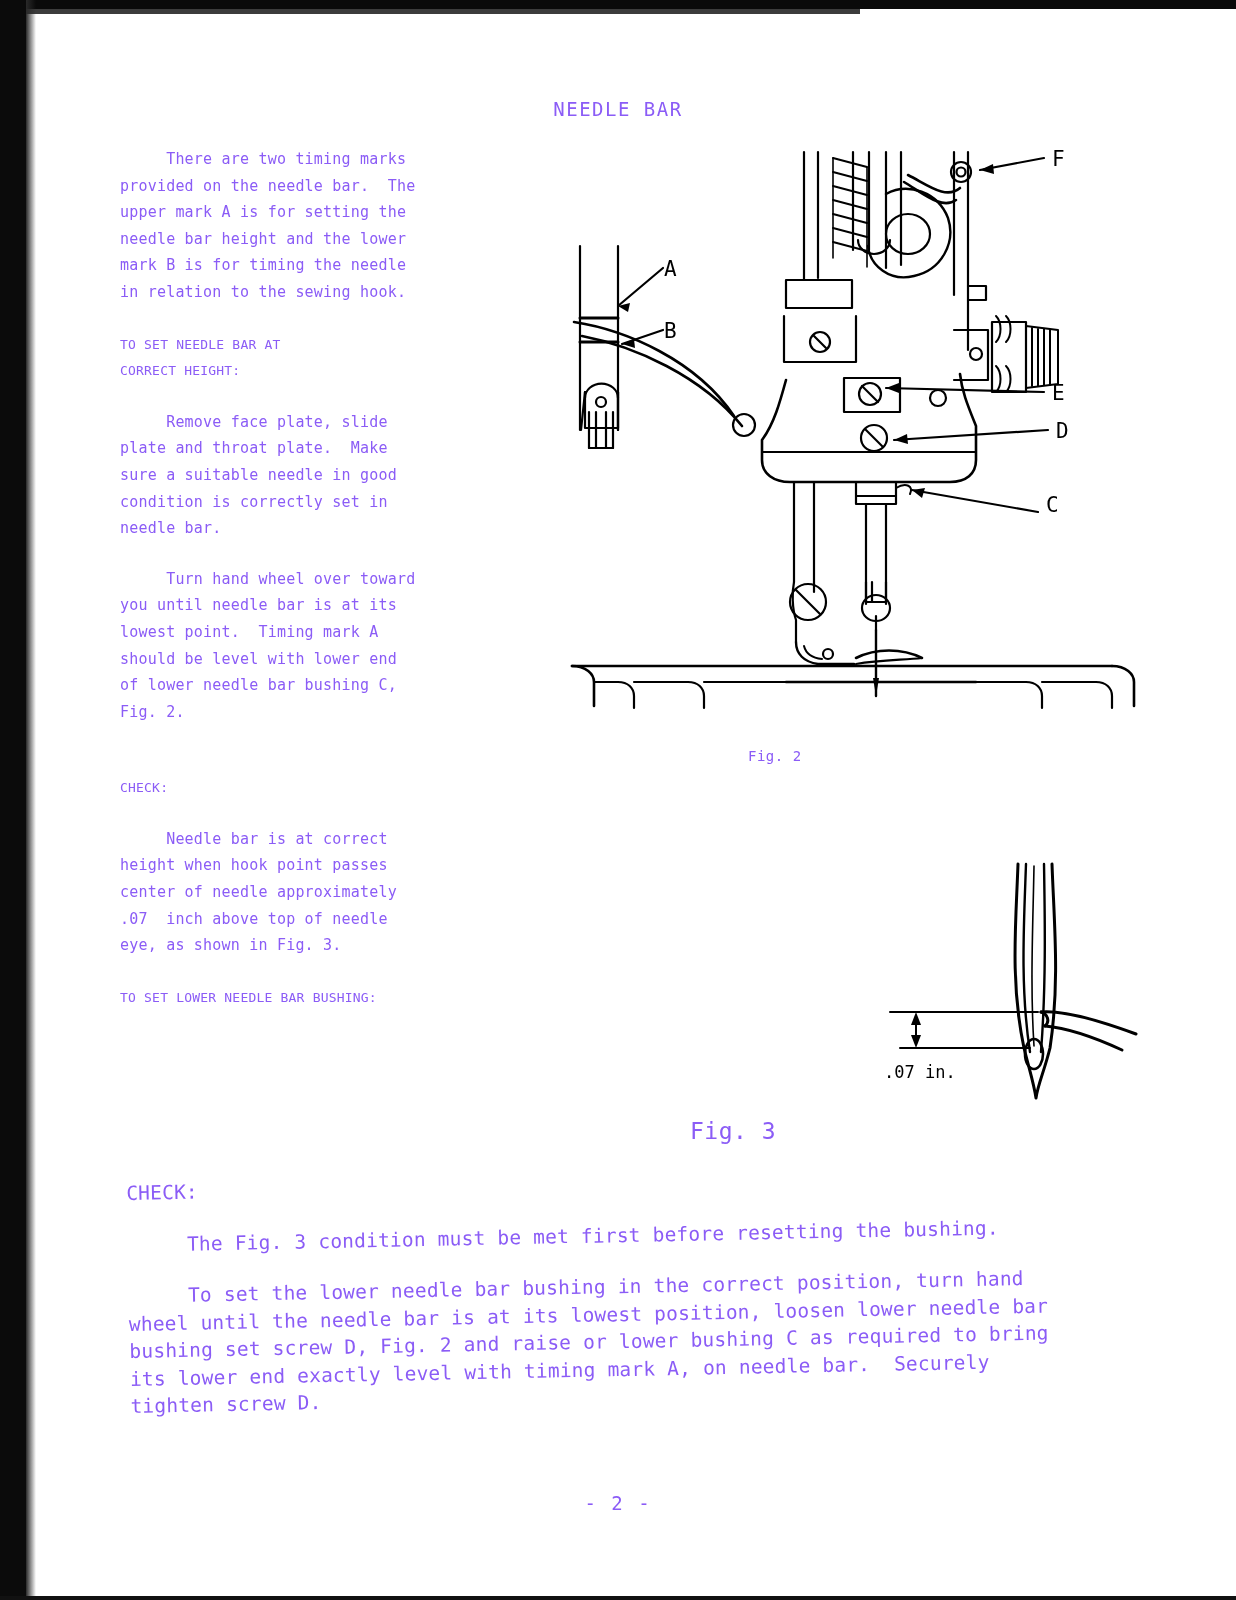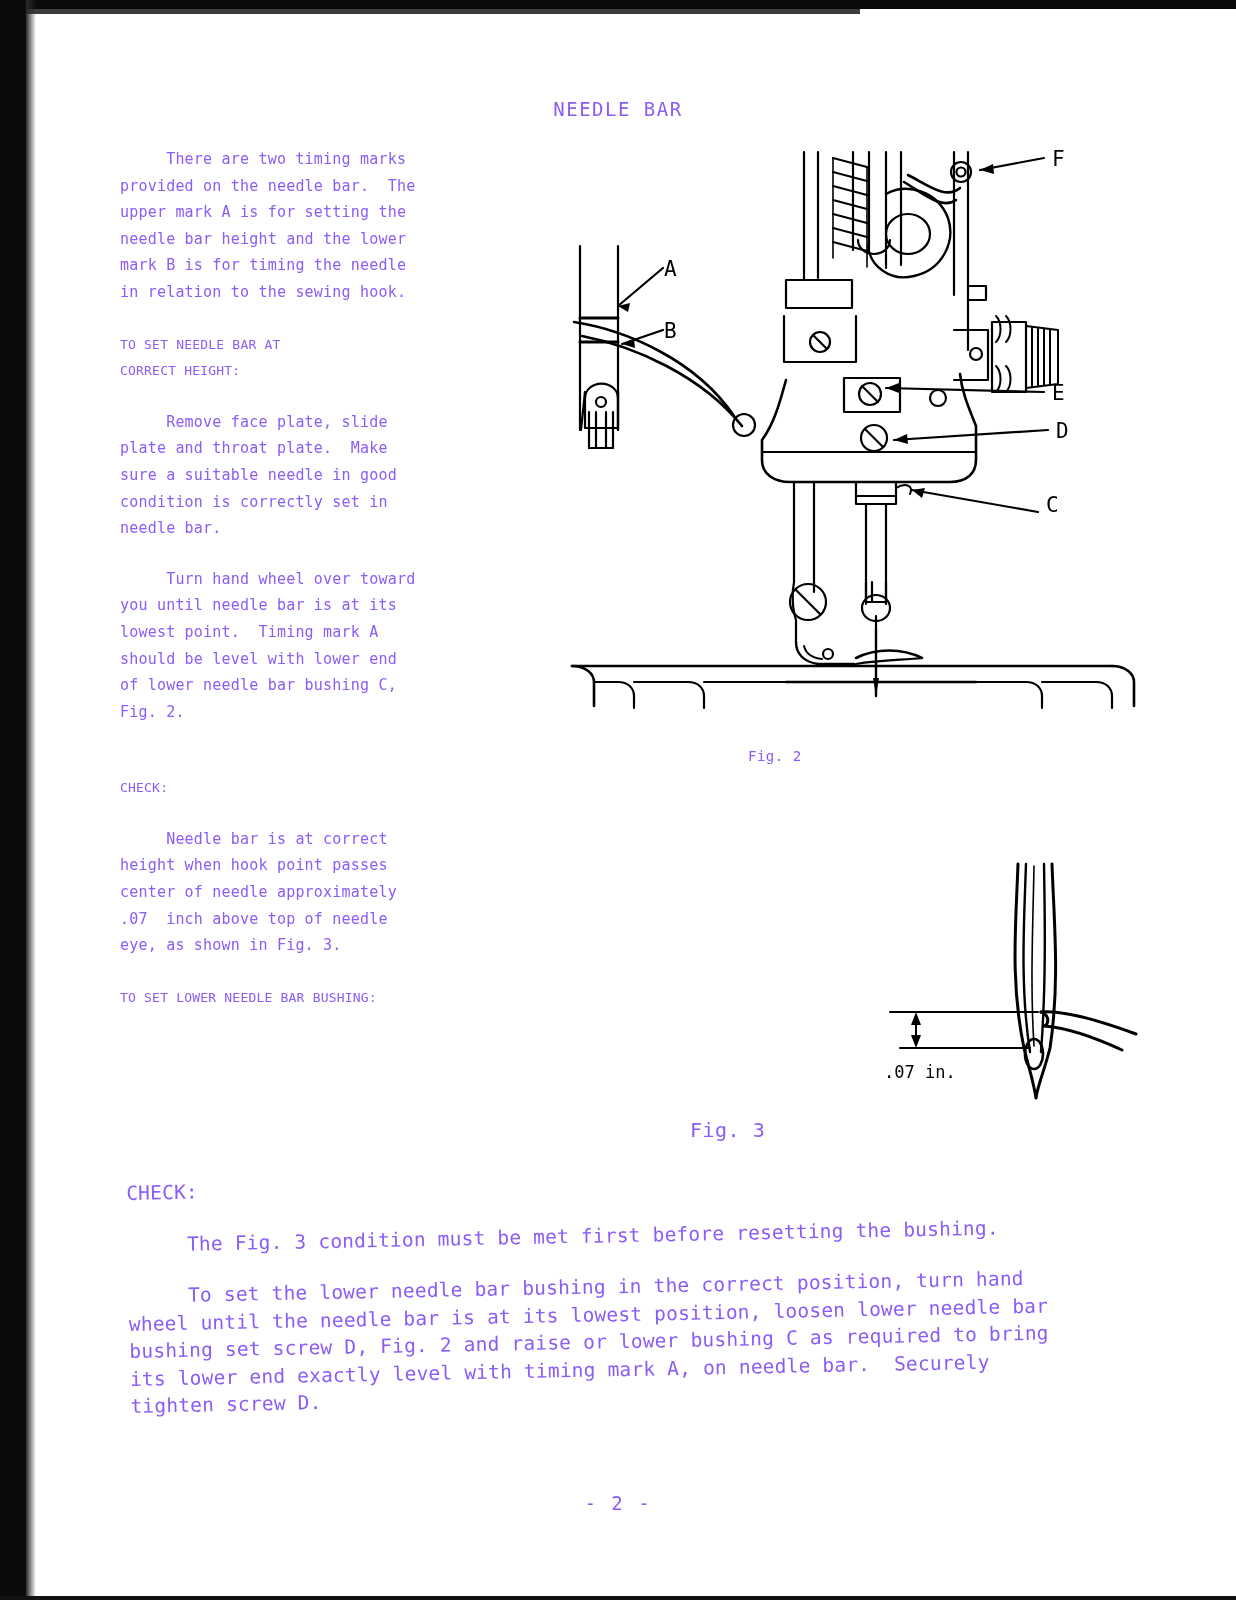--- a/index.html
+++ b/index.html
@@ -126,21 +126,21 @@
     left: 840px;
     top: 862px;
     width: 290px;
     height: 250px;
     margin-left: 38px;
   }
   .fig3-caption {
     position: absolute;
     left: 690px;
     top: 1118px;
-    font-size: 20px;
+    font-size: 23px;
     letter-spacing: .5px;
   }
   .fig-svg { display: block; }
   .callout {
     font-family: "DejaVu Sans Mono", "Liberation Mono", monospace;
     font-size: 21px;
   }
   .dim-label {
     font-family: "DejaVu Sans Mono", "Liberation Mono", monospace;
     font-size: 17px;

